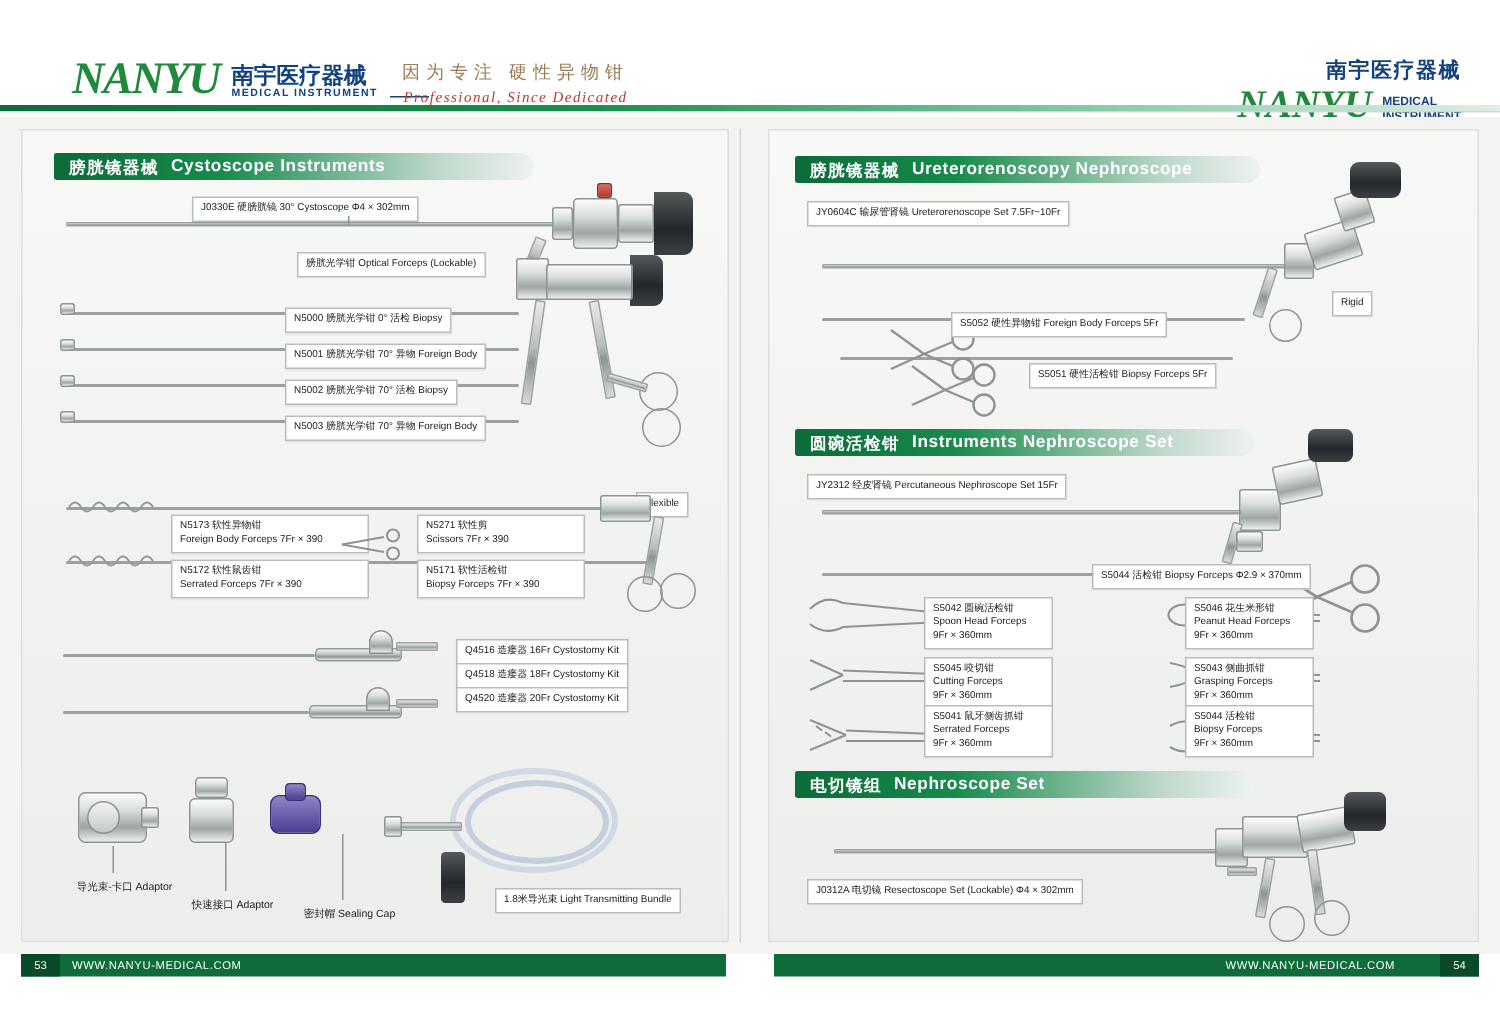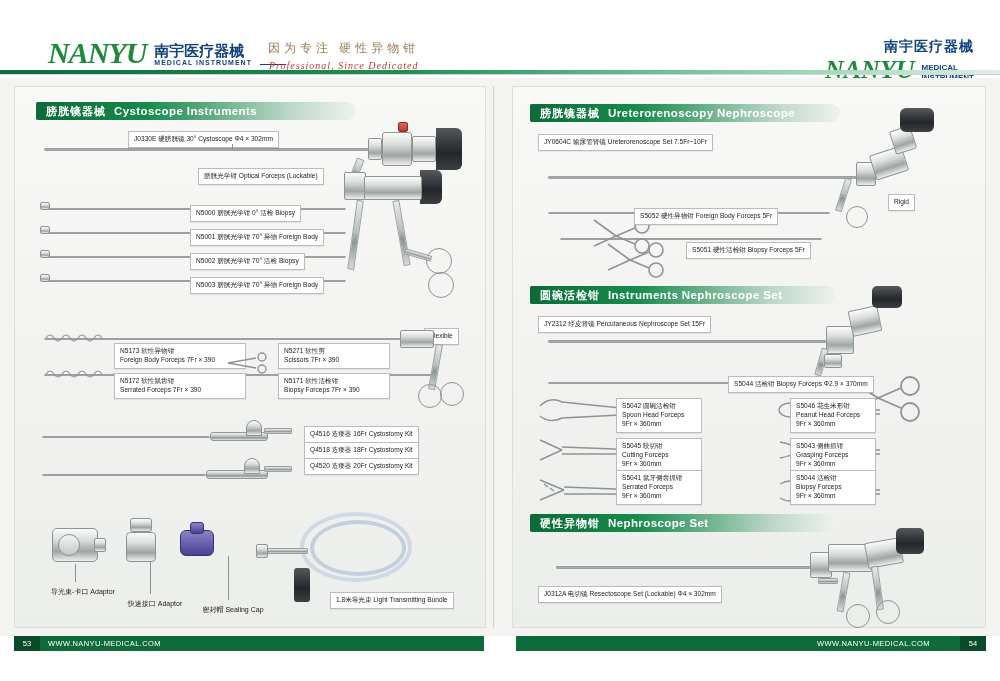--- a/index.html
+++ b/index.html
@@ -451,21 +451,21 @@
 Grasping Forceps
 9Fr × 360mm</span></div>
   <div class="lbl two" style="left:616px; top:470px; width:86px;"><span style="white-space:pre-line;">S5041 鼠牙侧齿抓钳
 Serrated Forceps
 9Fr × 360mm</span></div>
   <div class="lbl two" style="left:790px; top:470px; width:86px;"><span style="white-space:pre-line;">S5044 活检钳
 Biopsy Forceps
 9Fr × 360mm</span></div>
 
   <div class="sec" style="left:530px; top:514px; width:306px;">
-    <span class="cn">硬性异物钳</span>
+    <span class="cn">电切镜组</span>
     <span class="en">Nephroscope Set</span>
   </div>
 
   <div class="shaft thin" style="left:556px; top:566px; width:256px; height:3px;"></div>
   <div class="metal" style="left:810px; top:552px; width:22px; height:26px;"></div>
   <div class="metal" style="left:828px; top:544px; width:44px; height:28px;"></div>
   <div class="metal" style="left:866px; top:540px; width:36px; height:26px; transform:rotate(-10deg);"></div>
   <div class="dark-cone" style="left:896px; top:528px; width:28px; height:26px; border-radius:5px;"></div>
   <div class="shaft" style="left:840px; top:572px; width:7px; height:40px; transform:rotate(10deg);"></div>
   <div class="shaft" style="left:874px; top:566px; width:7px; height:44px; transform:rotate(-8deg);"></div>

